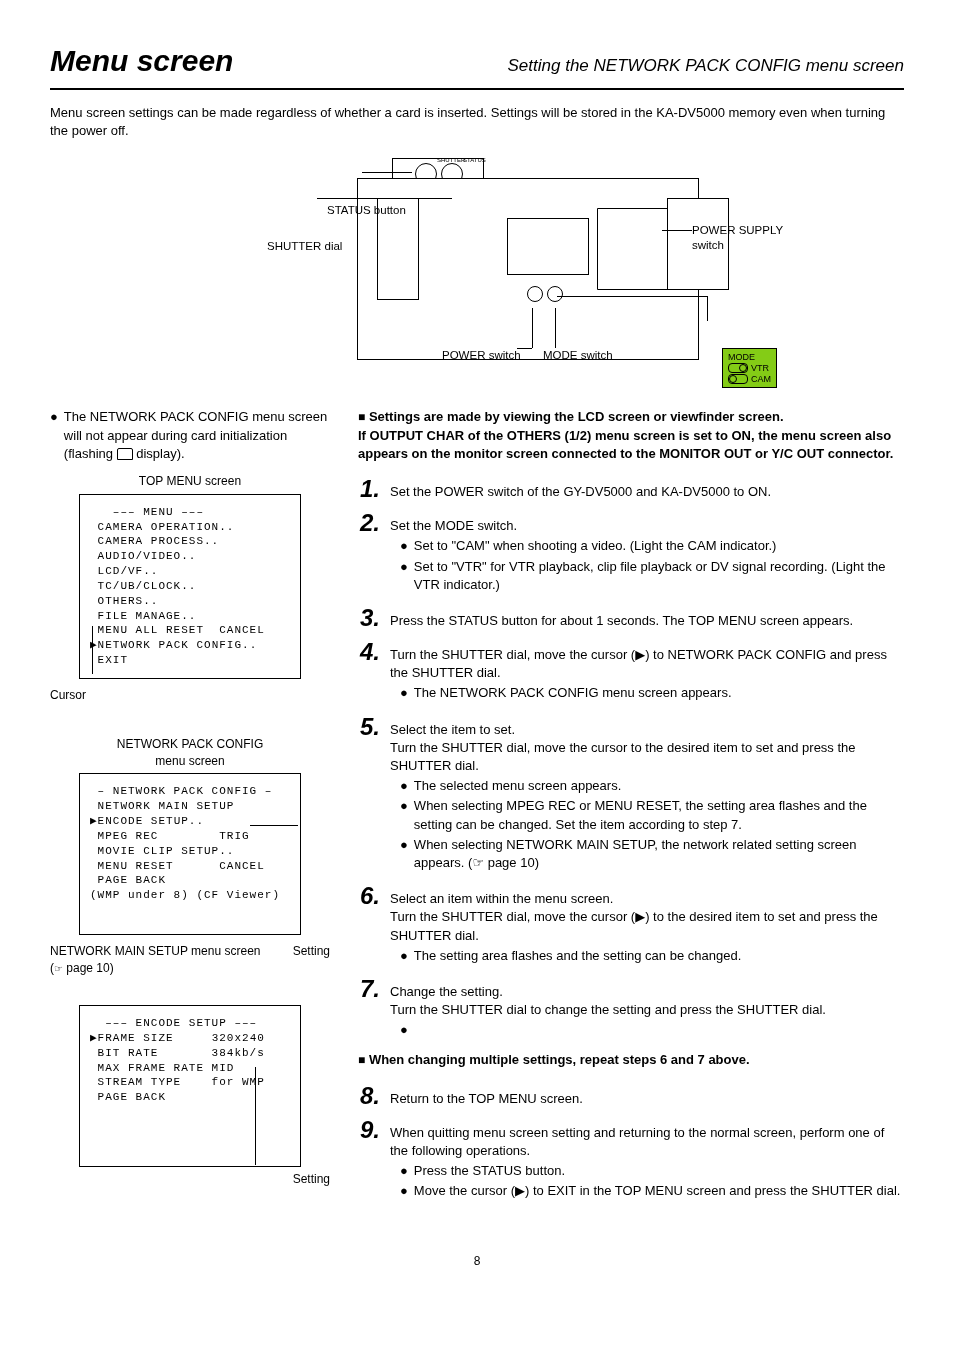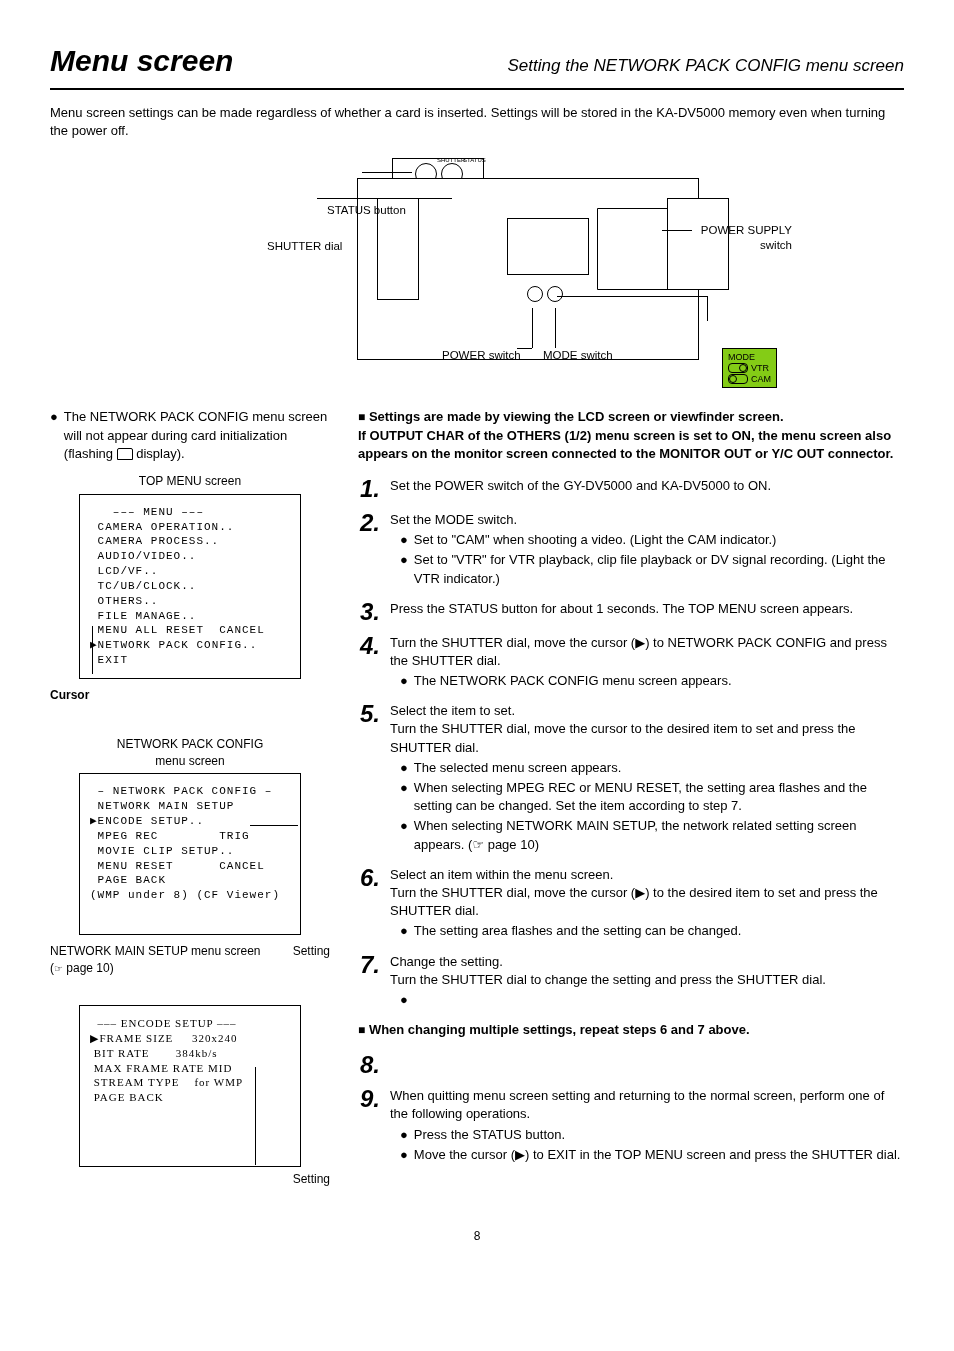--- a/index.html
+++ b/index.html
@@ -118,21 +118,20 @@
     letter-spacing: 1px;
     white-space: pre;
     line-height: 1.35;
     margin: 0 auto 8px auto;
     width: 200px;
     position: relative;
     min-height: 110px;
   }
   .cursor-label {
     font-size: 12px;
-    font-weight: bold;
   }
   .setting-row {
     display:flex; justify-content:flex-end; font-size:12px; margin-top:-4px;
   }
   .setting-lbl { margin-right: 0; }
 
   .right .black-sq { font-size: 12px; }
   .right .settings-note { font-size: 13px; margin-bottom: 14px; }
   .step {
     display: flex;
@@ -141,21 +140,21 @@
   }
   .step-num {
     font-size: 24px;
     font-weight: bold;
     font-style: italic;
     line-height: 1;
     width: 22px;
     flex: 0 0 22px;
     text-align: right;
   }
-  .step-body { flex: 1; }
+  .step-body { flex: 1; margin-top: 6px; }
   .sub-bullet {
     display: flex;
     gap: 6px;
     margin: 2px 0 2px 10px;
   }
   .sub-bullet .dot { flex:0 0 auto; }
   .hand { font-size: 10px; }
   .bold { font-weight: bold; }
   .page-num { text-align:center; margin-top:40px; font-size:12px; }
 
@@ -198,21 +197,21 @@
     </div>
     <div class="line" style="left:155px; top:40px; width:100px; height:1px;"></div>
 
     <div class="dlabel" style="left:245px; top:190px;">POWER switch</div>
     <div class="line" style="left:335px; top:150px; width:1px; height:40px;"></div>
     <div class="line" style="left:320px; top:190px; width:15px; height:1px;"></div>
 
     <div class="dlabel" style="left:346px; top:190px;">MODE switch</div>
     <div class="line" style="left:358px; top:150px; width:1px; height:40px;"></div>
 
-    <div class="dlabel" style="left:495px; top:65px; width:100px;text-align:right;">POWER SUPPLY switch</div>
+    <div class="dlabel" style="left:495px; top:65px; width:100px;">POWER SUPPLY switch</div>
     <div class="line" style="left:465px; top:72px; width:30px; height:1px;"></div>
 
     <div class="line" style="left:360px; top:138px; width:150px; height:1px;"></div>
     <div class="line" style="left:510px; top:138px; width:1px; height:25px;"></div>
 
     <div class="mode-panel">
       <div>MODE</div>
       <div>
           <span class="toggle-slot">
             <span class="toggle-knob" style="right:0;"></span>
@@ -279,21 +278,21 @@
       <span>
         <span>NETWORK MAIN SETUP menu screen</span><br>
         (<span class="hand">☞</span> <span>page 10)</span>
       </span>
       <span class="setting-lbl">Setting</span>
     </div>
 
     <div style="height:28px;"></div>
 
     <div style="position:relative;">
-      <div class="screen-box" style="min-height:140px;font-family:Liberation Serif, serif;">  ––– ENCODE SETUP –––
+      <div class="screen-box" style="min-height:140px;">  ––– ENCODE SETUP –––
 ▶FRAME SIZE     320x240
  BIT RATE       384kb/s
  MAX FRAME RATE MID
  STREAM TYPE    for WMP
  PAGE BACK</div>
       <div class="line" style="position:absolute; left:205px; top:62px; width:1px; height:98px; background:#000;"></div>
     </div>
     <div class="setting-row">
         <span>Setting</span>
       </div>
@@ -388,20 +387,21 @@
 
     <div style="margin:10px 0 14px 0;">
       <span class="black-sq">■</span>
       <span class="bold">When changing multiple settings, repeat steps 6 and 7 above.</span>
     </div>
 
     <div id="steps-container-2">
         <div class="step">
           <div class="step-num">8.</div>
           <div class="step-body">
+            <div>Return to the TOP MENU screen.</div>
           </div>
         </div>
         <div class="step">
           <div class="step-num">9.</div>
           <div class="step-body">
             <div>When quitting menu screen setting and returning to the normal screen, perform one of the following operations.</div>
             <div class="sub-bullet">
               <span class="dot">●</span>
               <span>Press the STATUS button.</span>
             </div>

